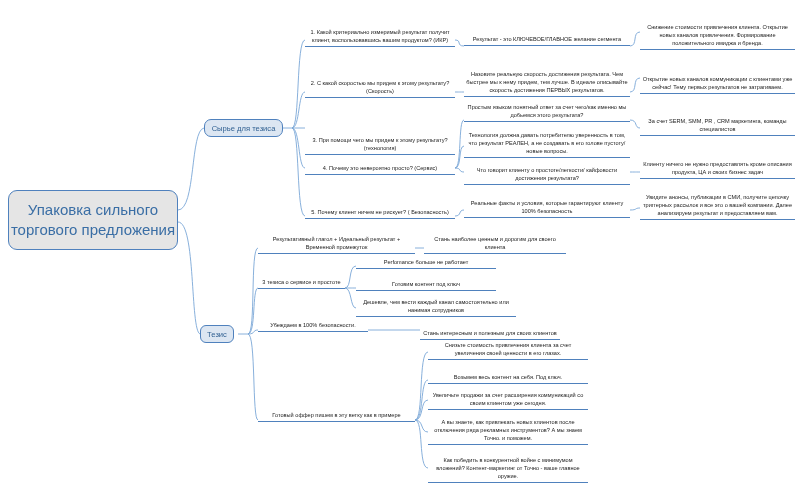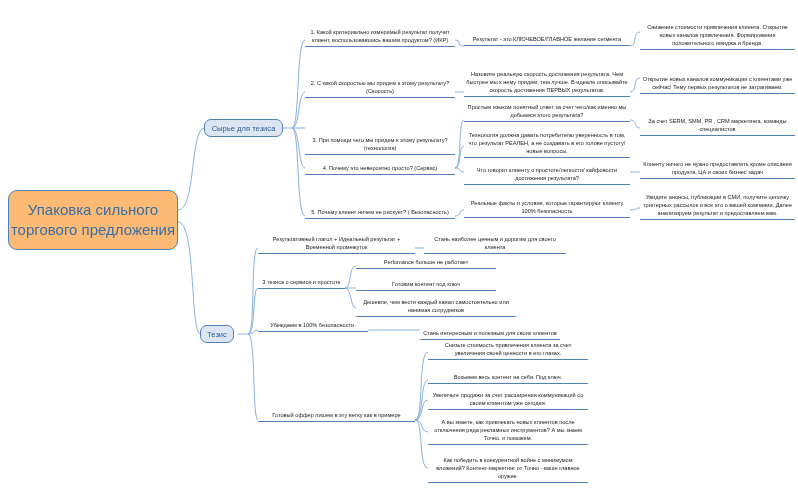--- a/index.html
+++ b/index.html
@@ -8,21 +8,21 @@
     font-family:"Liberation Sans","DejaVu Sans",sans-serif;
     color:#1a1a1a;
   }
   #canvas{position:absolute;inset:0;}
   svg#links{position:absolute;left:0;top:0;width:798px;height:494px;pointer-events:none;}
 
   
   .root{
     position:absolute;
     box-sizing:border-box;
-    background:#fdba74;
+    background:#e5e5e5;
     border:1.4px solid #4f81bd;
     border-radius:9px;
     color:#3a6ea5;
     display:flex;align-items:center;justify-content:center;
     text-align:center;
     font-size:15px;
     line-height:1.35;
     padding:6px 0;
   }
 
@@ -123,21 +123,21 @@
   </svg>
 
   <div class="root" style="left:8px;top:190px;width:170px;height:60px;">
     <span>Упаковка сильного торгового предложения</span>
   </div>
 
   <div class="branch" style="left:204px;top:119px;width:79px;height:18px;">
     <span>Сырье для тезиса</span>
   </div>
 
-  <div class="branch" style="left:200px;top:325px;width:18px;height:18px;">
+  <div class="branch" style="left:200px;top:325px;width:18px;height:18px;border-radius:6px;">
     <span>Тезис</span>
   </div>
 
   <div class="leaf" style="left:305px;top:14px;width:150px;height:33px;">
     <span class="txt">1. Какой критериально измеримый результат получит клиент, воспользовавшись вашим продуктом? (ИКР)</span>
   </div>
   <div class="leaf" style="left:305px;top:73px;width:150px;height:25px;">
     <span class="txt">2. С какой скоростью мы придем к этому результату? (Скорость)</span>
   </div>
   <div class="leaf" style="left:305px;top:130px;width:150px;height:25px;">

